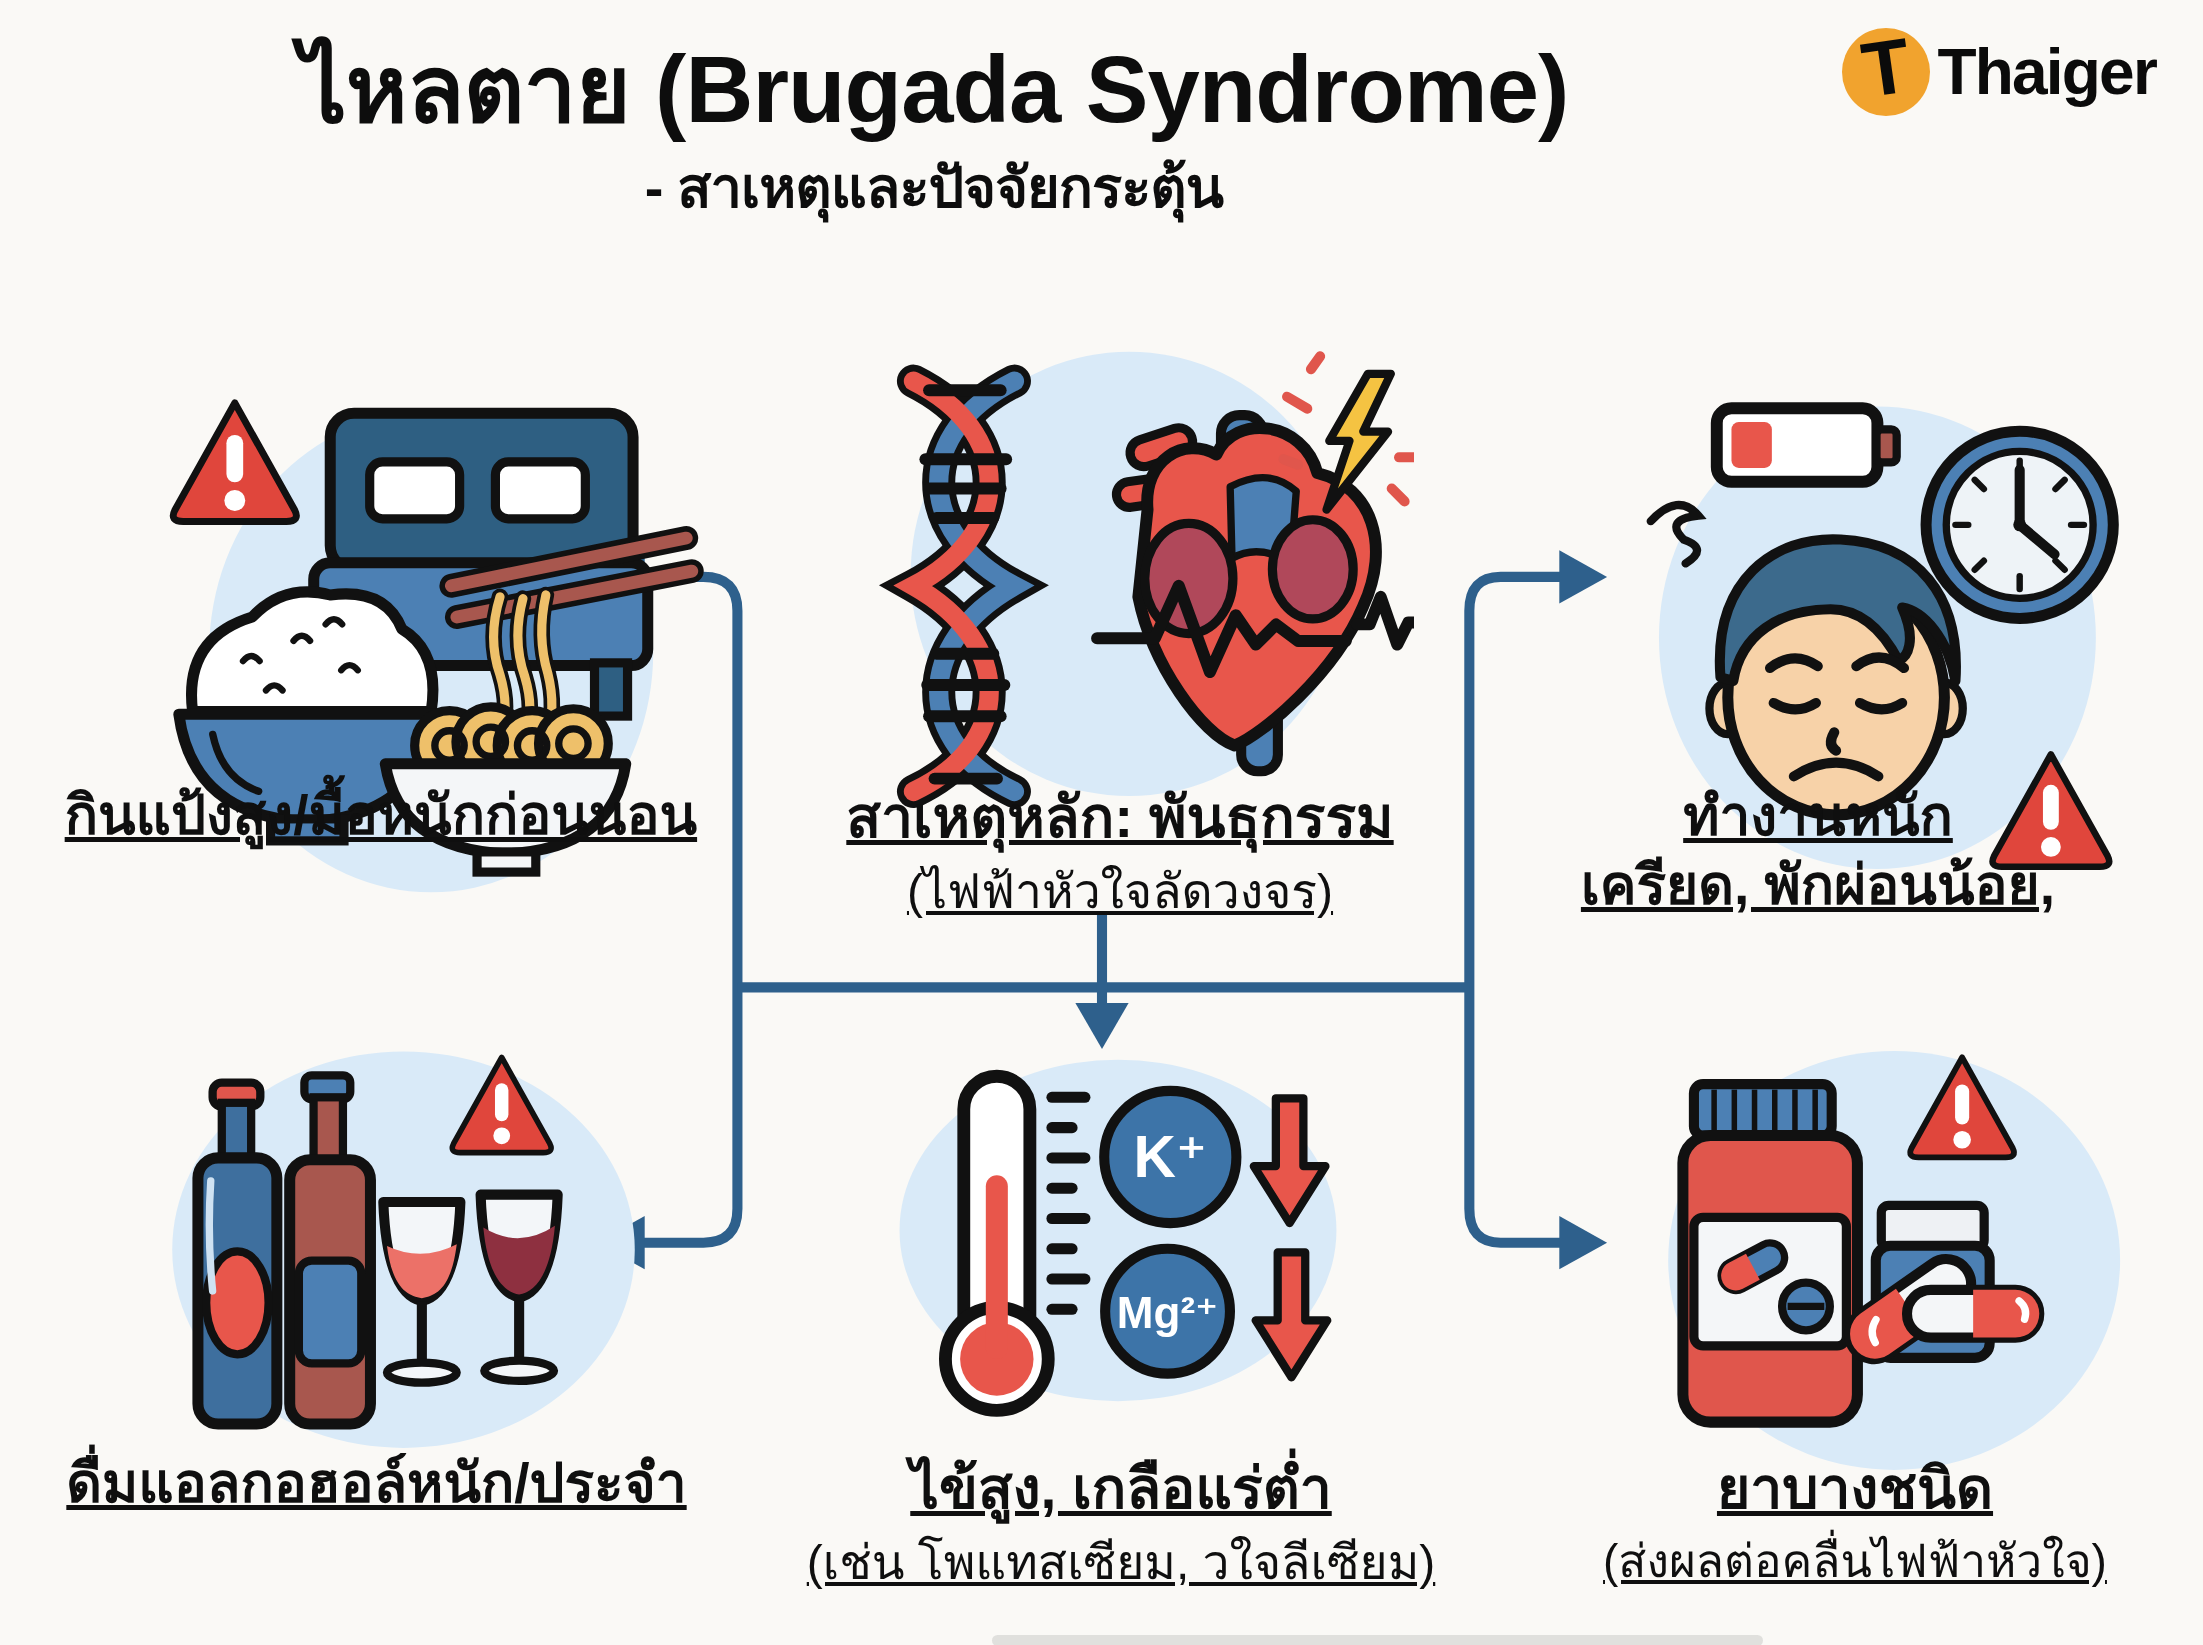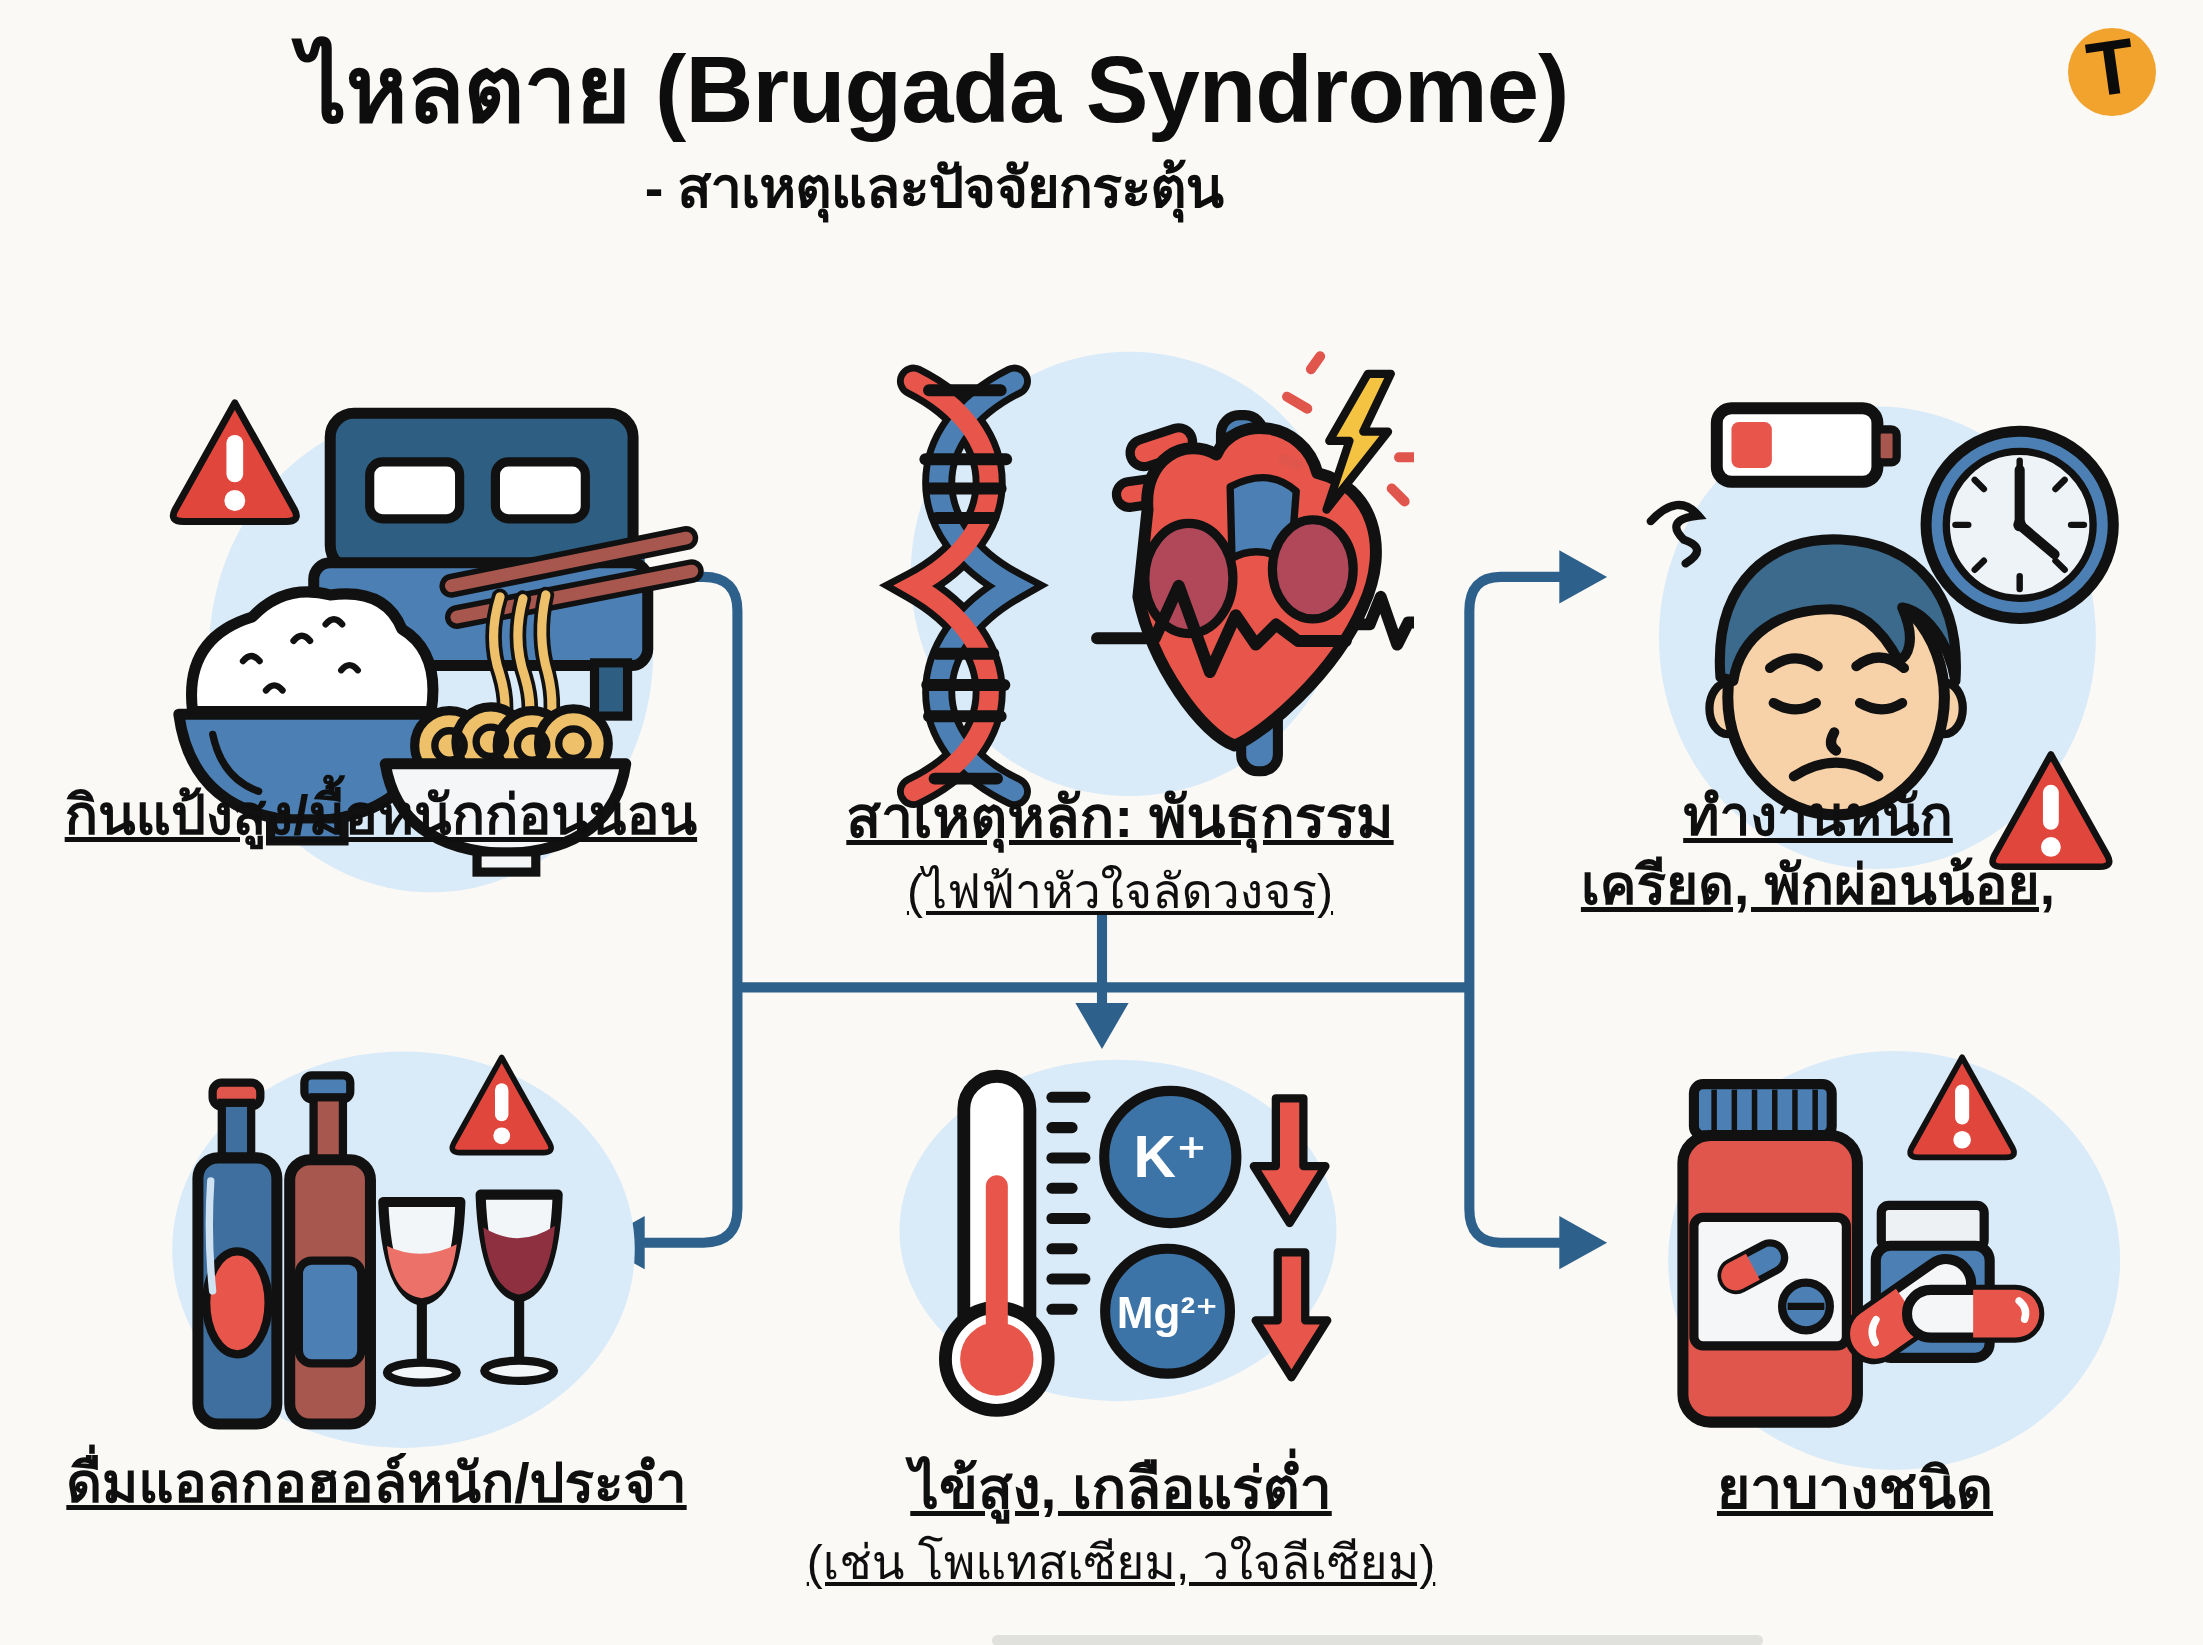--- a/index.html
+++ b/index.html
@@ -44,20 +44,21 @@
 
 <div class="title-block">
   <div class="title-line1">ไหลตาย (Brugada Syndrome)</div>
   <div class="title-line2">- สาเหตุและปัจจัยกระตุ้น</div>
 </div>
 
 <div class="logo">
   <div class="logo-circle">
     <span class="logo-t">T</span>
   </div>
+  <span class="logo-word">Thaiger</span>
 </div>
 
 <svg class="connector" width="2204" height="1646" viewBox="0 0 2400 1792">
   <g fill="none" stroke="#2e608c" stroke-width="11">
     <path d="M 700 628 H 766 Q 803 628 803 665 V 1316 Q 803 1353 766 1353 H 700"></path>
     <path d="M 1700 628 H 1634 Q 1600 628 1600 665 V 1316 Q 1600 1353 1634 1353 H 1700"></path>
     <path d="M 803 1075 H 1600"></path>
     <path d="M 1200 992 V 1098"></path>
   </g>
   <g fill="#2e608c" stroke="none">
@@ -319,16 +320,17 @@
 
 <div class="label" id="label-bl">ดื่มแอลกอฮอล์หนัก/ประจำ</div>
 
 <div class="label" id="label-bc">
   <div>ไข้สูง, เกลือแร่ต่ำ</div>
   <div class="sub">(เช่น โพแทสเซียม, วใจลีเซียม)</div>
 </div>
 
 <div class="label" id="label-br">
   <div>ยาบางชนิด</div>
+  <div class="sub">(ส่งผลต่อคลื่นไฟฟ้าหัวใจ)</div>
 </div>
 
 <div class="bottom-bar"></div>
 
 
 </body></html>

